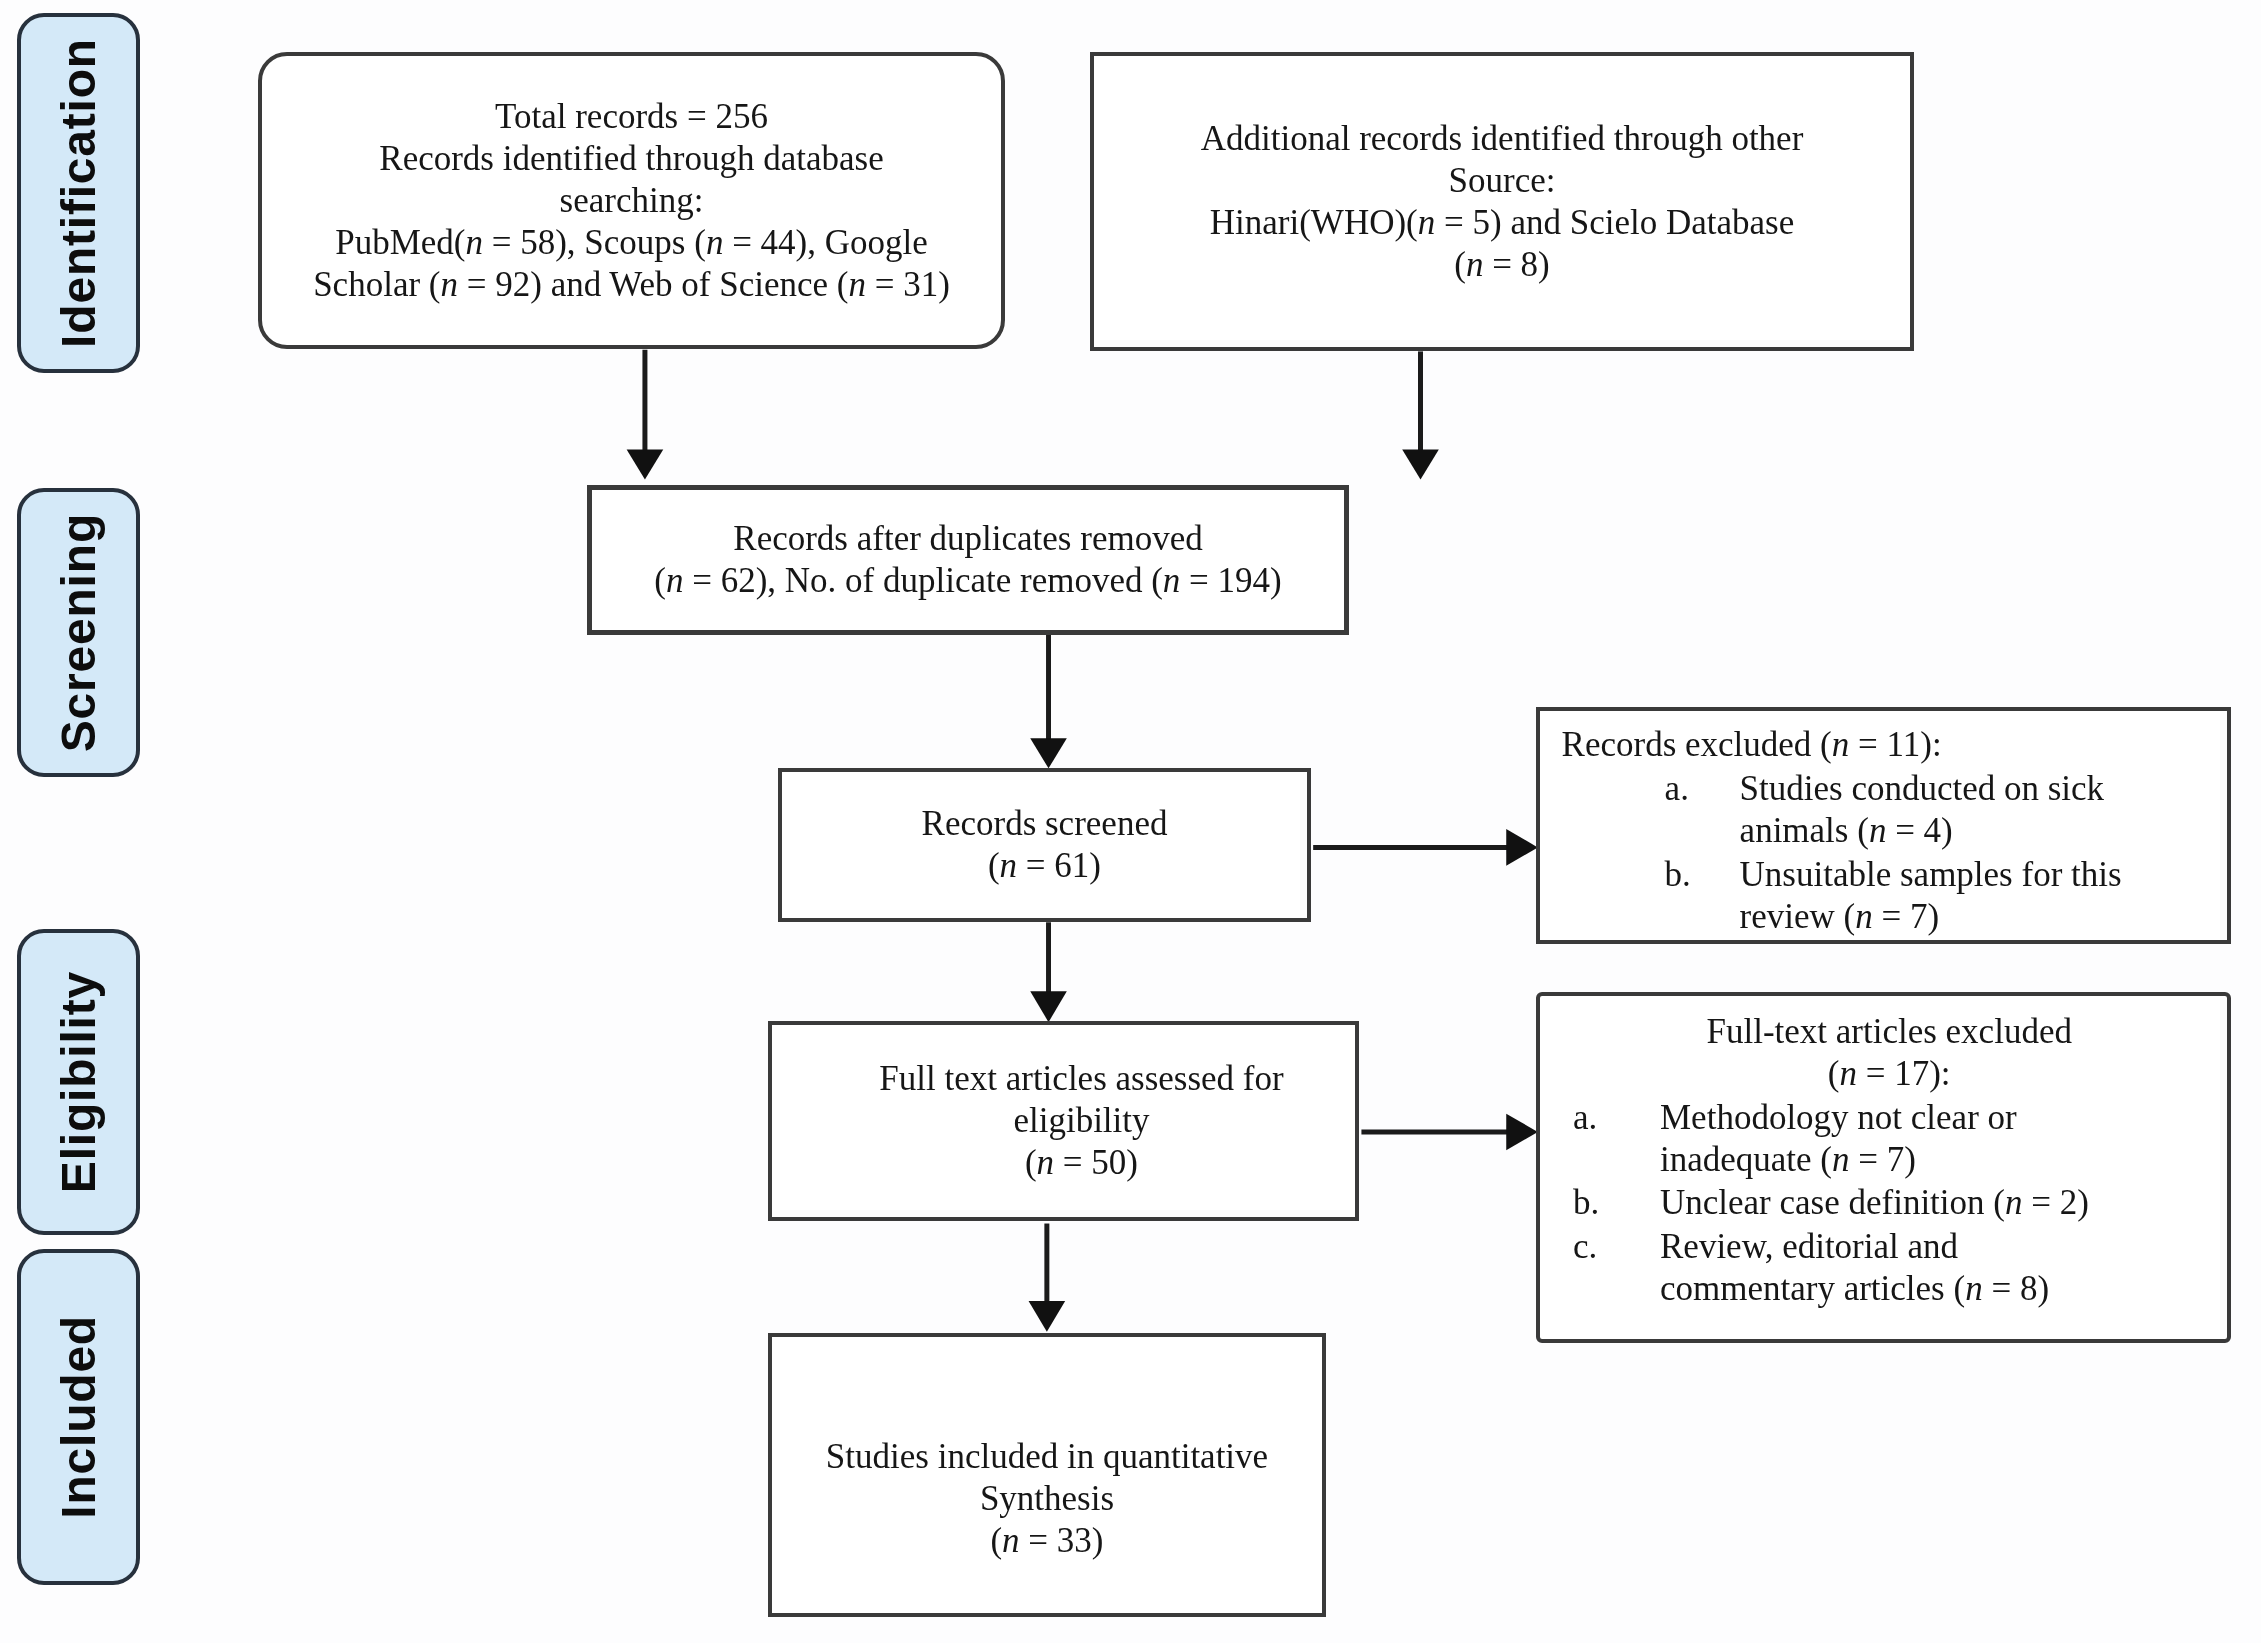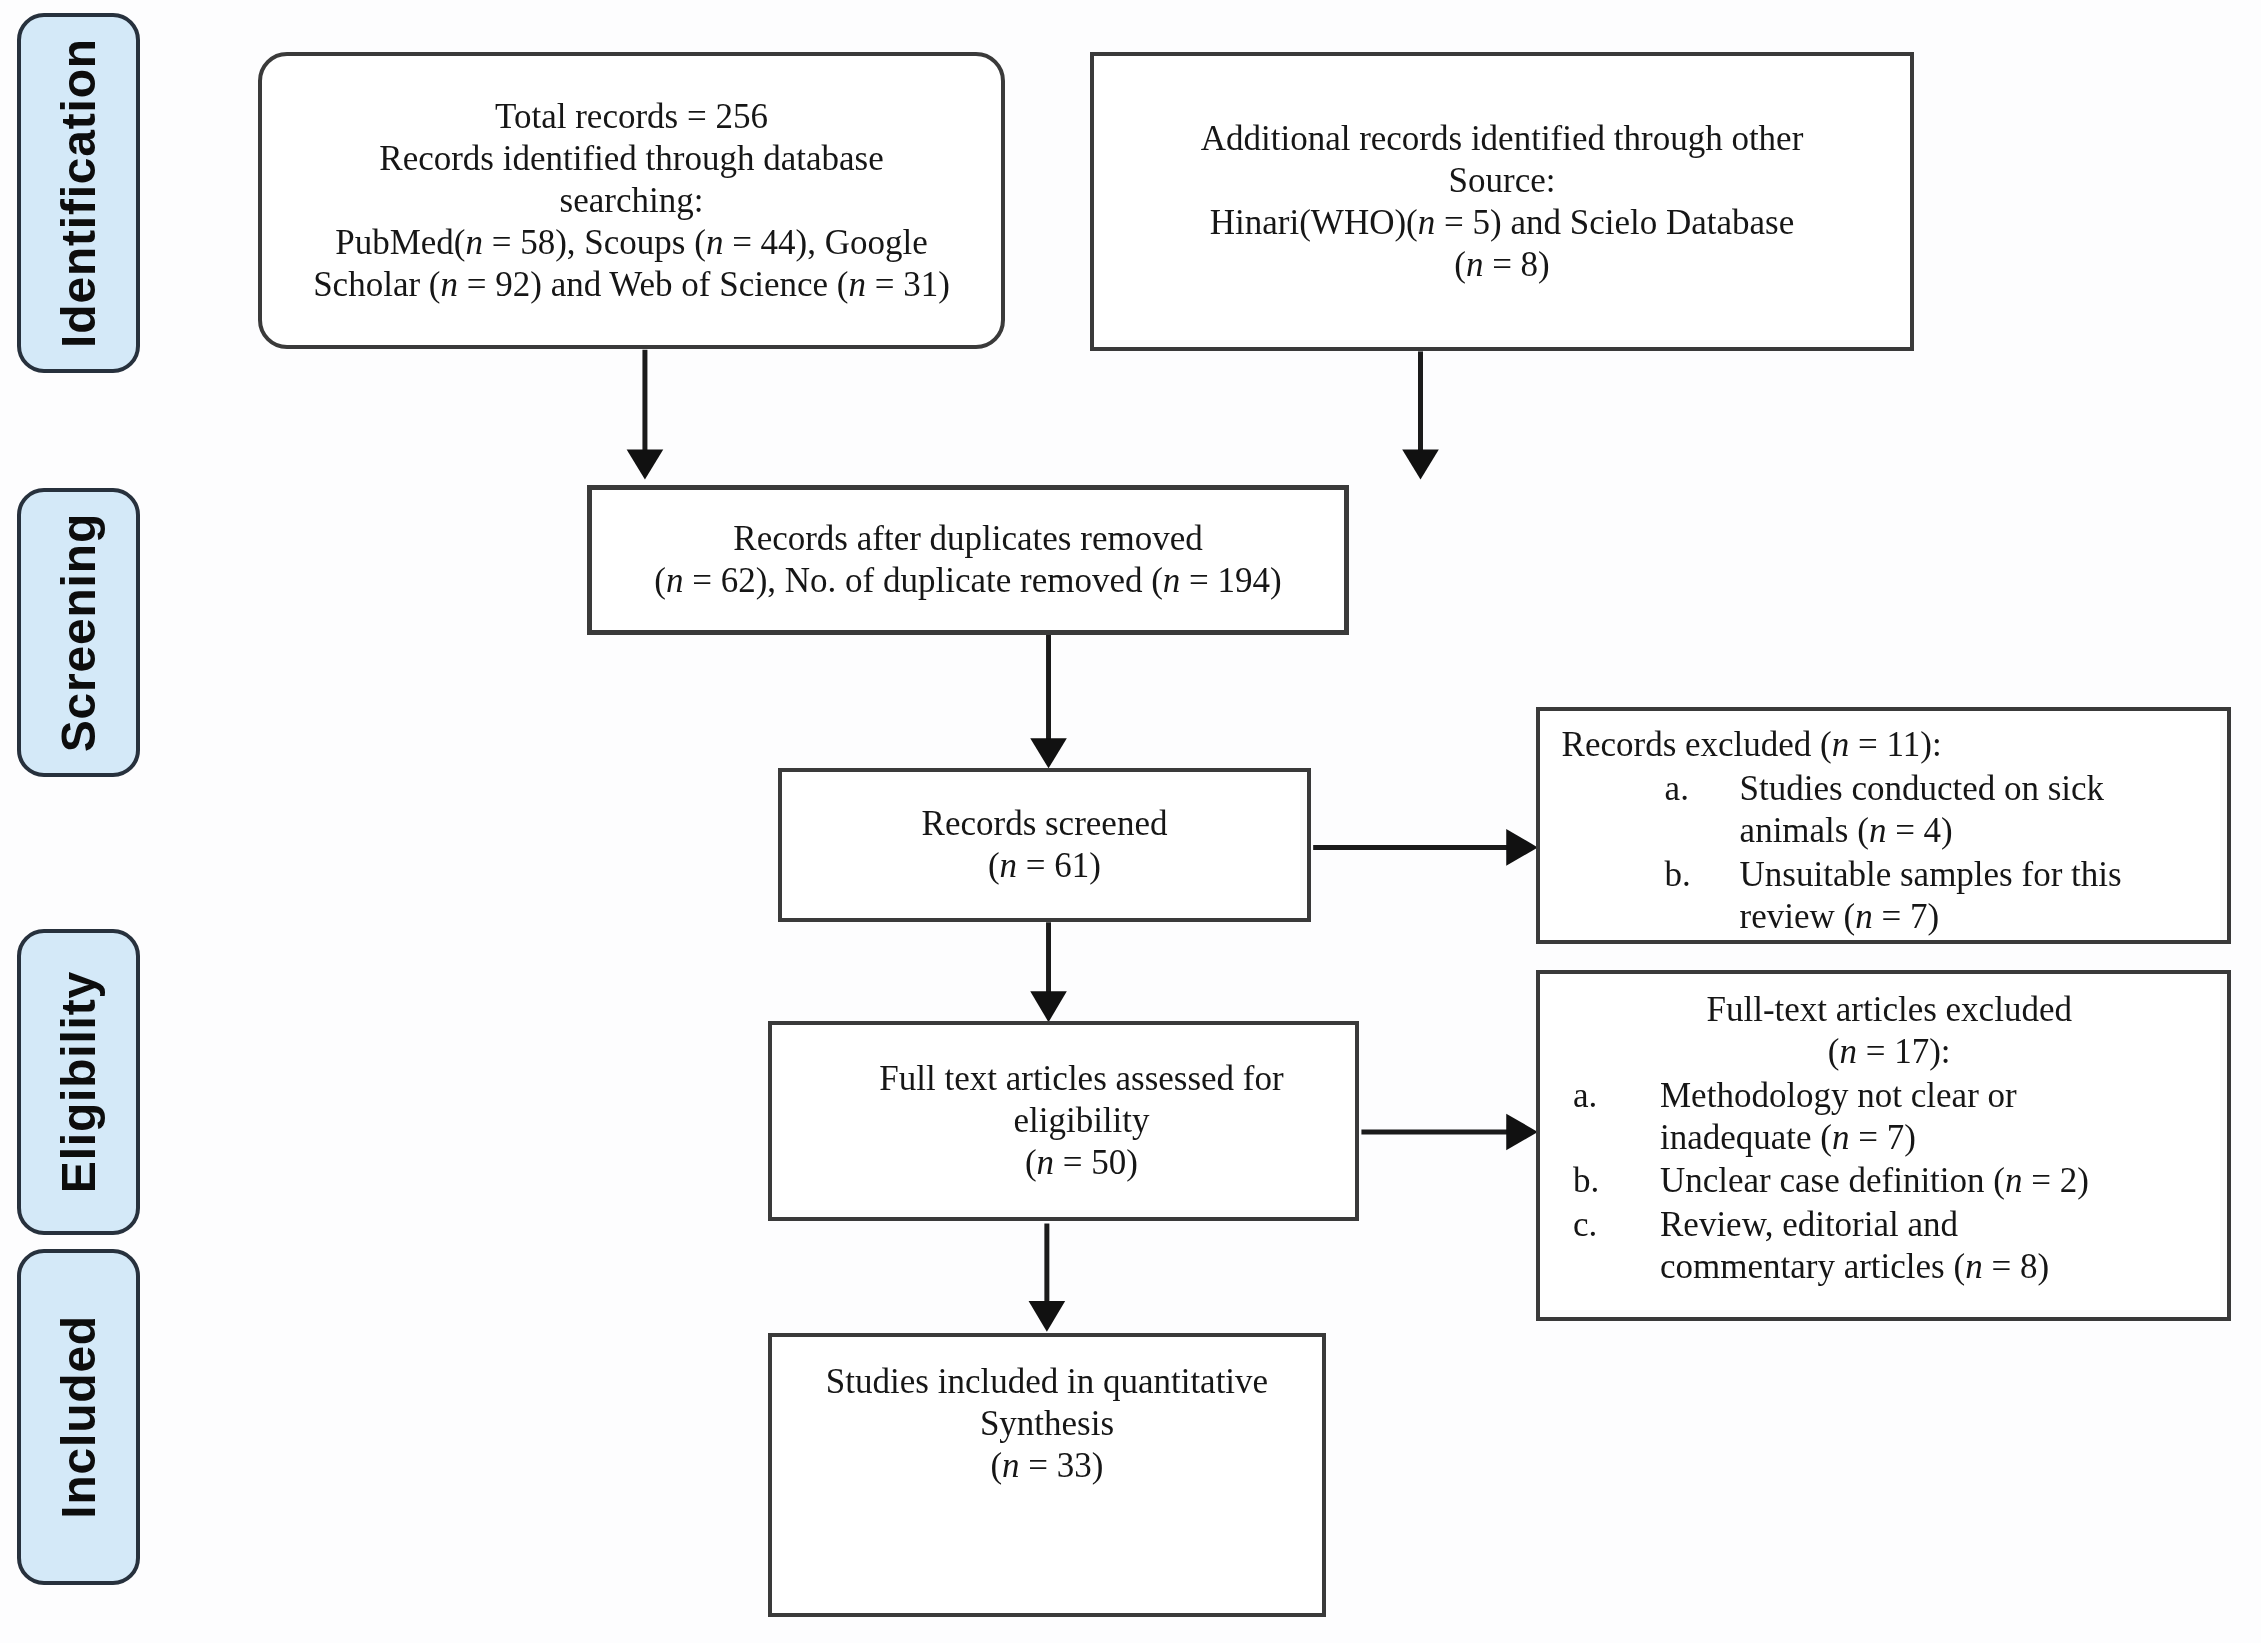--- a/index.html
+++ b/index.html
@@ -50,22 +50,22 @@
     align-items:center;justify-content:center;
     text-align:center;
   }
   .ml{white-space:pre-line;}
   .b1{left:258px;top:52px;width:747px;height:297px;border-radius:29px;}
   .b2{left:1090px;top:52px;width:824px;height:299px;}
   .b3{left:587px;top:485px;width:762px;height:150px;border-width:5px;}
   .b4{left:778px;top:768px;width:533px;height:154px;}
   .b5{left:1536px;top:707px;width:695px;height:237px;padding:13.3px 15px 0 21.6px;}
   .b6{left:768px;top:1021px;width:591px;height:200px;padding-left:36px;}
-  .b7{left:1536px;top:970px;width:695px;height:351px;padding:15px 16.6px 0 28px;}
-  .b8{left:768px;top:1333px;width:558px;height:284px;justify-content:flex-start;padding-top:24px;}
+  .b7{left:1536px;top:992px;width:695px;height:351px;padding:15px 16.6px 0 28px;border-radius:6px;}
+  .b8{left:768px;top:1333px;width:558px;height:284px;justify-content:center;padding-top:47px;}
 
   .excl-title{white-space:pre-line;}
   .b7 .excl-title{text-align:center;}
   .item{display:grid;column-gap:28px;margin-top:1.7px;}
   .b5 .item{grid-template-columns:47px 1fr;padding-left:103px;}
   .b7 .item{grid-template-columns:50px 1fr;column-gap:37px;padding-left:5px;}
   .item .marker{text-align:left;}
   .item .itxt{white-space:pre-line;}
 </style>
 </head>

